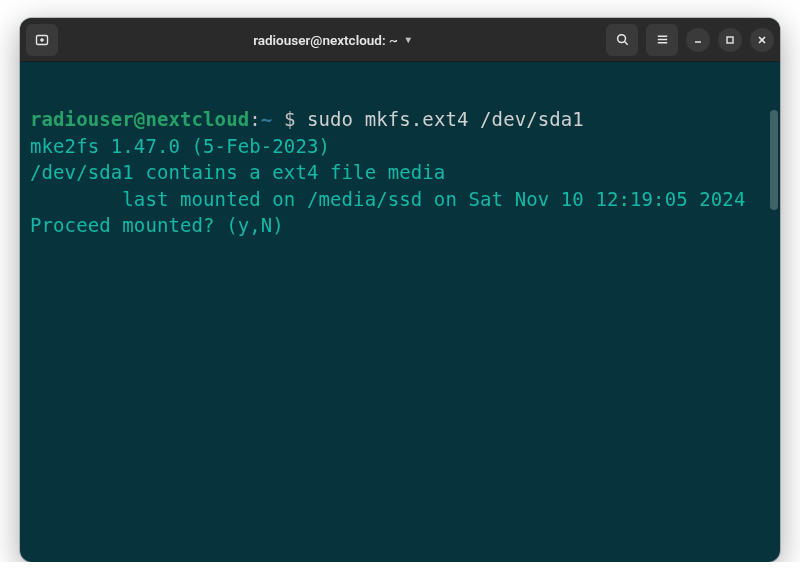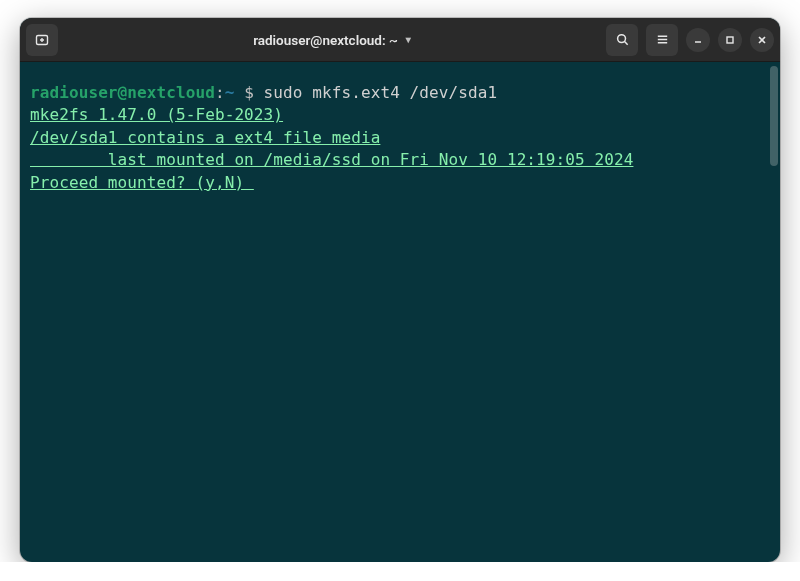--- a/index.html
+++ b/index.html
@@ -57,45 +57,46 @@
     }
     .tb-button.small {
       width: 24px;
       height: 24px;
       border-radius: 50%;
       background: #3a3a3a;
     }
     .tb-button svg { display: block; }
     .terminal-body {
       flex: 1;
-      padding: 20px 10px;
+      padding: 0 10px;
       font-family: "DejaVu Sans Mono", "Liberation Mono", Menlo, Consolas, monospace;
-      font-size: 16px;
+      font-size: 19px;
       line-height: 1.4;
       color: #8b9da0;
       position: relative;
       letter-spacing: 0.1px;
+      margin-top: 44px;
     }
     .scrollbar {
       position: absolute;
       right: 2px;
       top: 4px;
       width: 8px;
       height: 100px;
       background: #7b8f91;
       border-radius: 4px;
       opacity: 0.5;
     }
     .prompt-line { white-space: pre; }
     .prompt-user { color: #26a269; font-weight: bold; }
     .prompt-colon { color: #c0c0c0; }
     .prompt-path { color: #2a7aa0; font-weight: bold; }
     .prompt-dollar { color: #c0c0c0; }
     .cmd { color: #d0d0d0; }
-    .out { color: #86efac; white-space: pre; text-decoration: underline; }
+    .out { color: #14b8a6; white-space: pre; }
     .dropdown-arrow { font-size: 10px; margin-left: 2px; opacity: 0.8; }
   </style>
 </head>
 <body>
 
 <div class="window">
 
   <div class="titlebar">
     <div class="tb-left">
       <div class="tb-button">
@@ -145,17 +146,17 @@
     </div>
   </div>
 
   <div class="terminal-body">
     <div class="scrollbar"></div>
 
     <div class="prompt-line"><span class="prompt-user">radiouser@nextcloud</span><span class="prompt-colon">:</span><span class="prompt-path">~</span><span class="prompt-dollar"> $ </span><span class="cmd">sudo mkfs.ext4 /dev/sda1</span></div>
 
     <div class="out">mke2fs 1.47.0 (5-Feb-2023)</div>
     <div class="out">/dev/sda1 contains a ext4 file media</div>
-    <div class="out">        last mounted on /media/ssd on Fri Nov 10 12:19:05 2024</div>
+    <div class="out">        last mounted on /media/ssd on Sat Nov 10 12:19:05 2024</div>
     <div class="out">Proceed mounted? (y,N) </div>
   </div>
 
 </div>
 
 </body></html>

